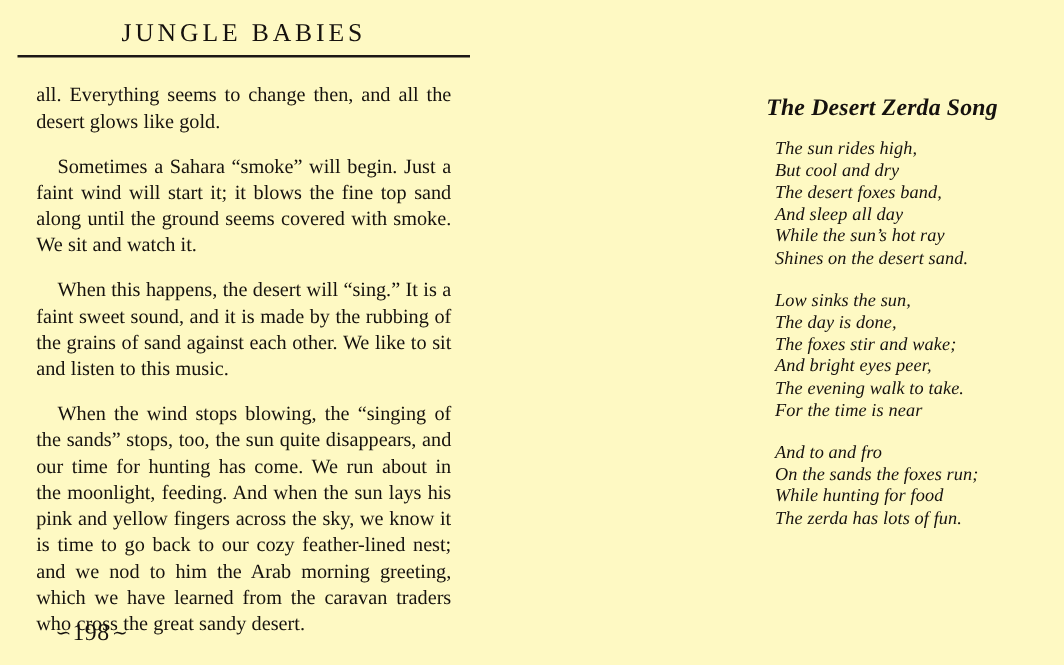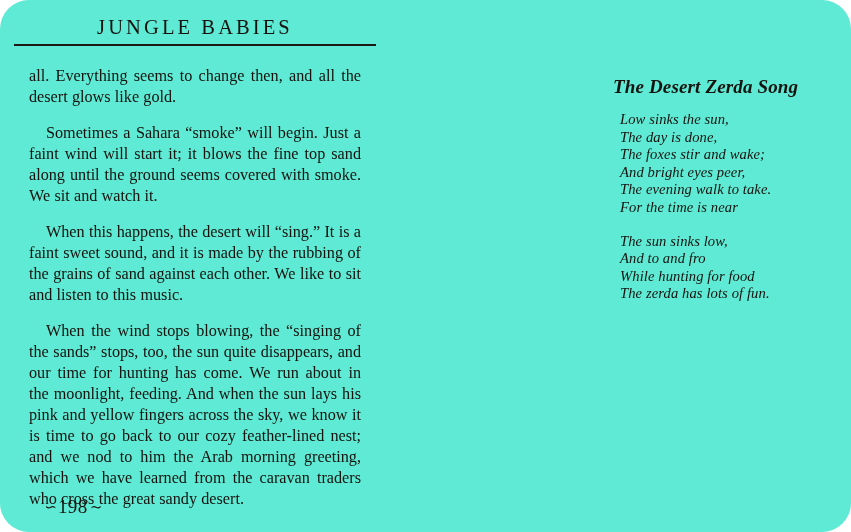--- a/index.html
+++ b/index.html
@@ -13,22 +13,21 @@
     position: relative;
     overflow: hidden;
     font-family: "Liberation Serif", "DejaVu Serif", serif;
     color: #15120f;
     -webkit-font-smoothing: antialiased;
   }
 
   .page {
     position: absolute;
     inset: 0;
-    background: #5eead4;
-    border-radius: 29px;
+    background: #fef9c3;
   }
 
   
   .running-head {
     position: absolute;
     left: 14px;
     top: 16px;
     width: 362px;
     text-align: center;
   }
@@ -155,33 +154,41 @@
   </div>
 
   <div class="folio">
     <span class="swash left">∼</span><span class="num">198</span><span class="swash right">∼</span>
   </div>
 
   <div class="poem-col">
     <div class="poem-title">The Desert Zerda Song</div>
     <div class="poem-body">
 
+      <div class="stanza">
+        <div class="verse-line">The sun rides high,</div>
+        <div class="verse-line">But cool and dry</div>
+        <div class="verse-line">The desert foxes band,</div>
+        <div class="verse-line">And sleep all day</div>
+        <div class="verse-line">While the sun’s hot ray</div>
+        <div class="verse-line">Shines on the desert sand.</div>
+      </div>
 
       <div class="stanza">
         <div class="verse-line">Low sinks the sun,</div>
         <div class="verse-line">The day is done,</div>
         <div class="verse-line">The foxes stir and wake;</div>
         <div class="verse-line">And bright eyes peer,</div>
         <div class="verse-line">The evening walk to take.</div>
         <div class="verse-line">For the time is near</div>
       </div>
 
       <div class="stanza">
-        <div class="verse-line">The sun sinks low,</div>
         <div class="verse-line">And to and fro</div>
+        <div class="verse-line">On the sands the foxes run;</div>
         <div class="verse-line">While hunting for food</div>
         <div class="verse-line">The zerda has lots of fun.</div>
       </div>
 
     </div>
   </div>
 
 </div>
 
 </body></html>

